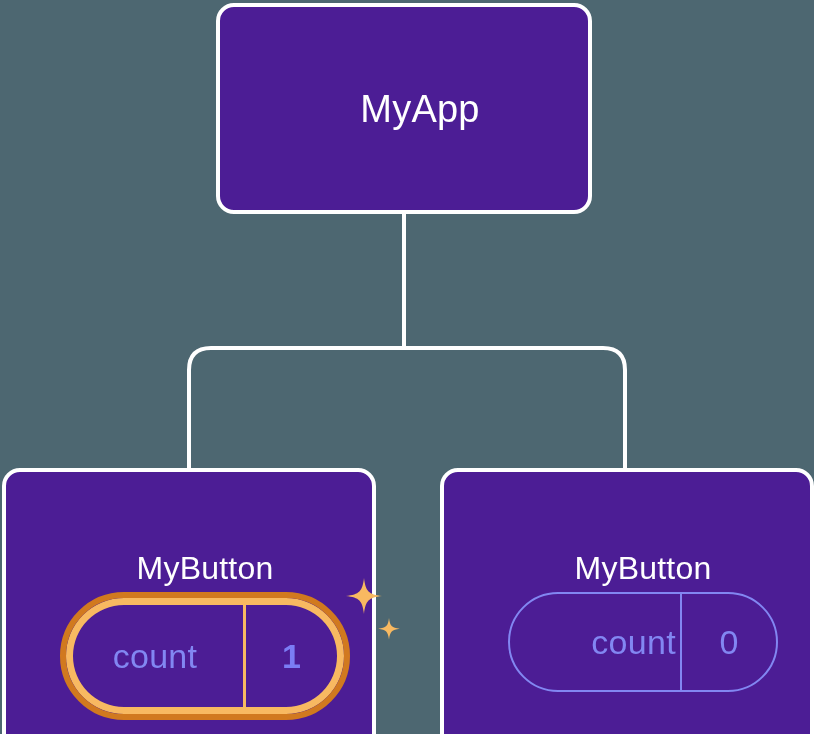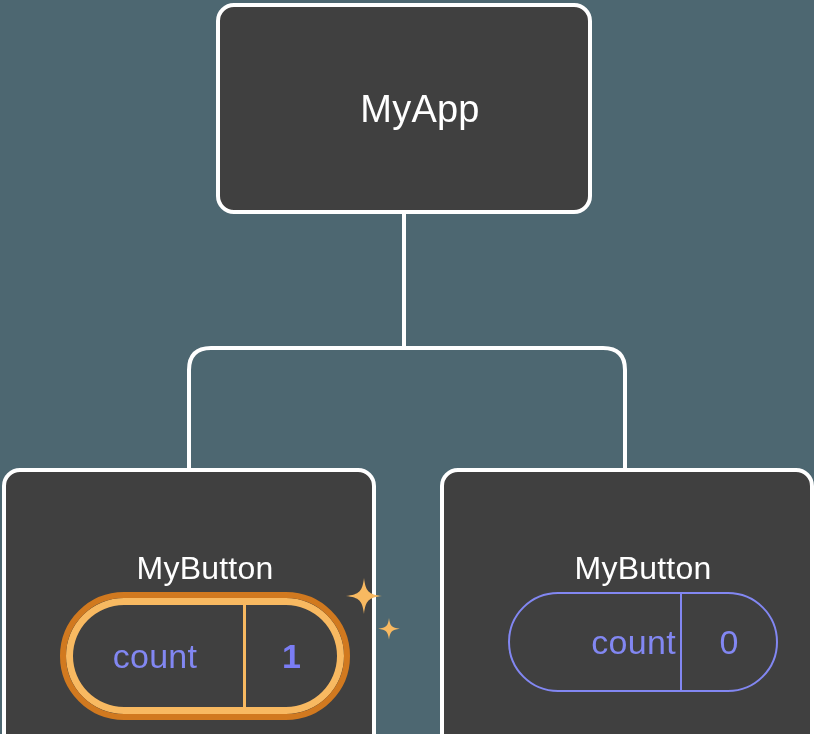--- a/index.html
+++ b/index.html
@@ -29,21 +29,21 @@
     left: 0;
     top: 0;
     width: 814px;
     height: 734px;
     pointer-events: none;
   }
 
   
   .node {
     position: absolute;
-    background: #404040;
+    background: #4c1d95;
     border: 4px solid #ffffff;
     border-radius: 18px;
     box-sizing: border-box;
     padding-left: 32px;
   }
 
   .node-root {
     left: 216px;
     top: 3px;
     width: 376px;

